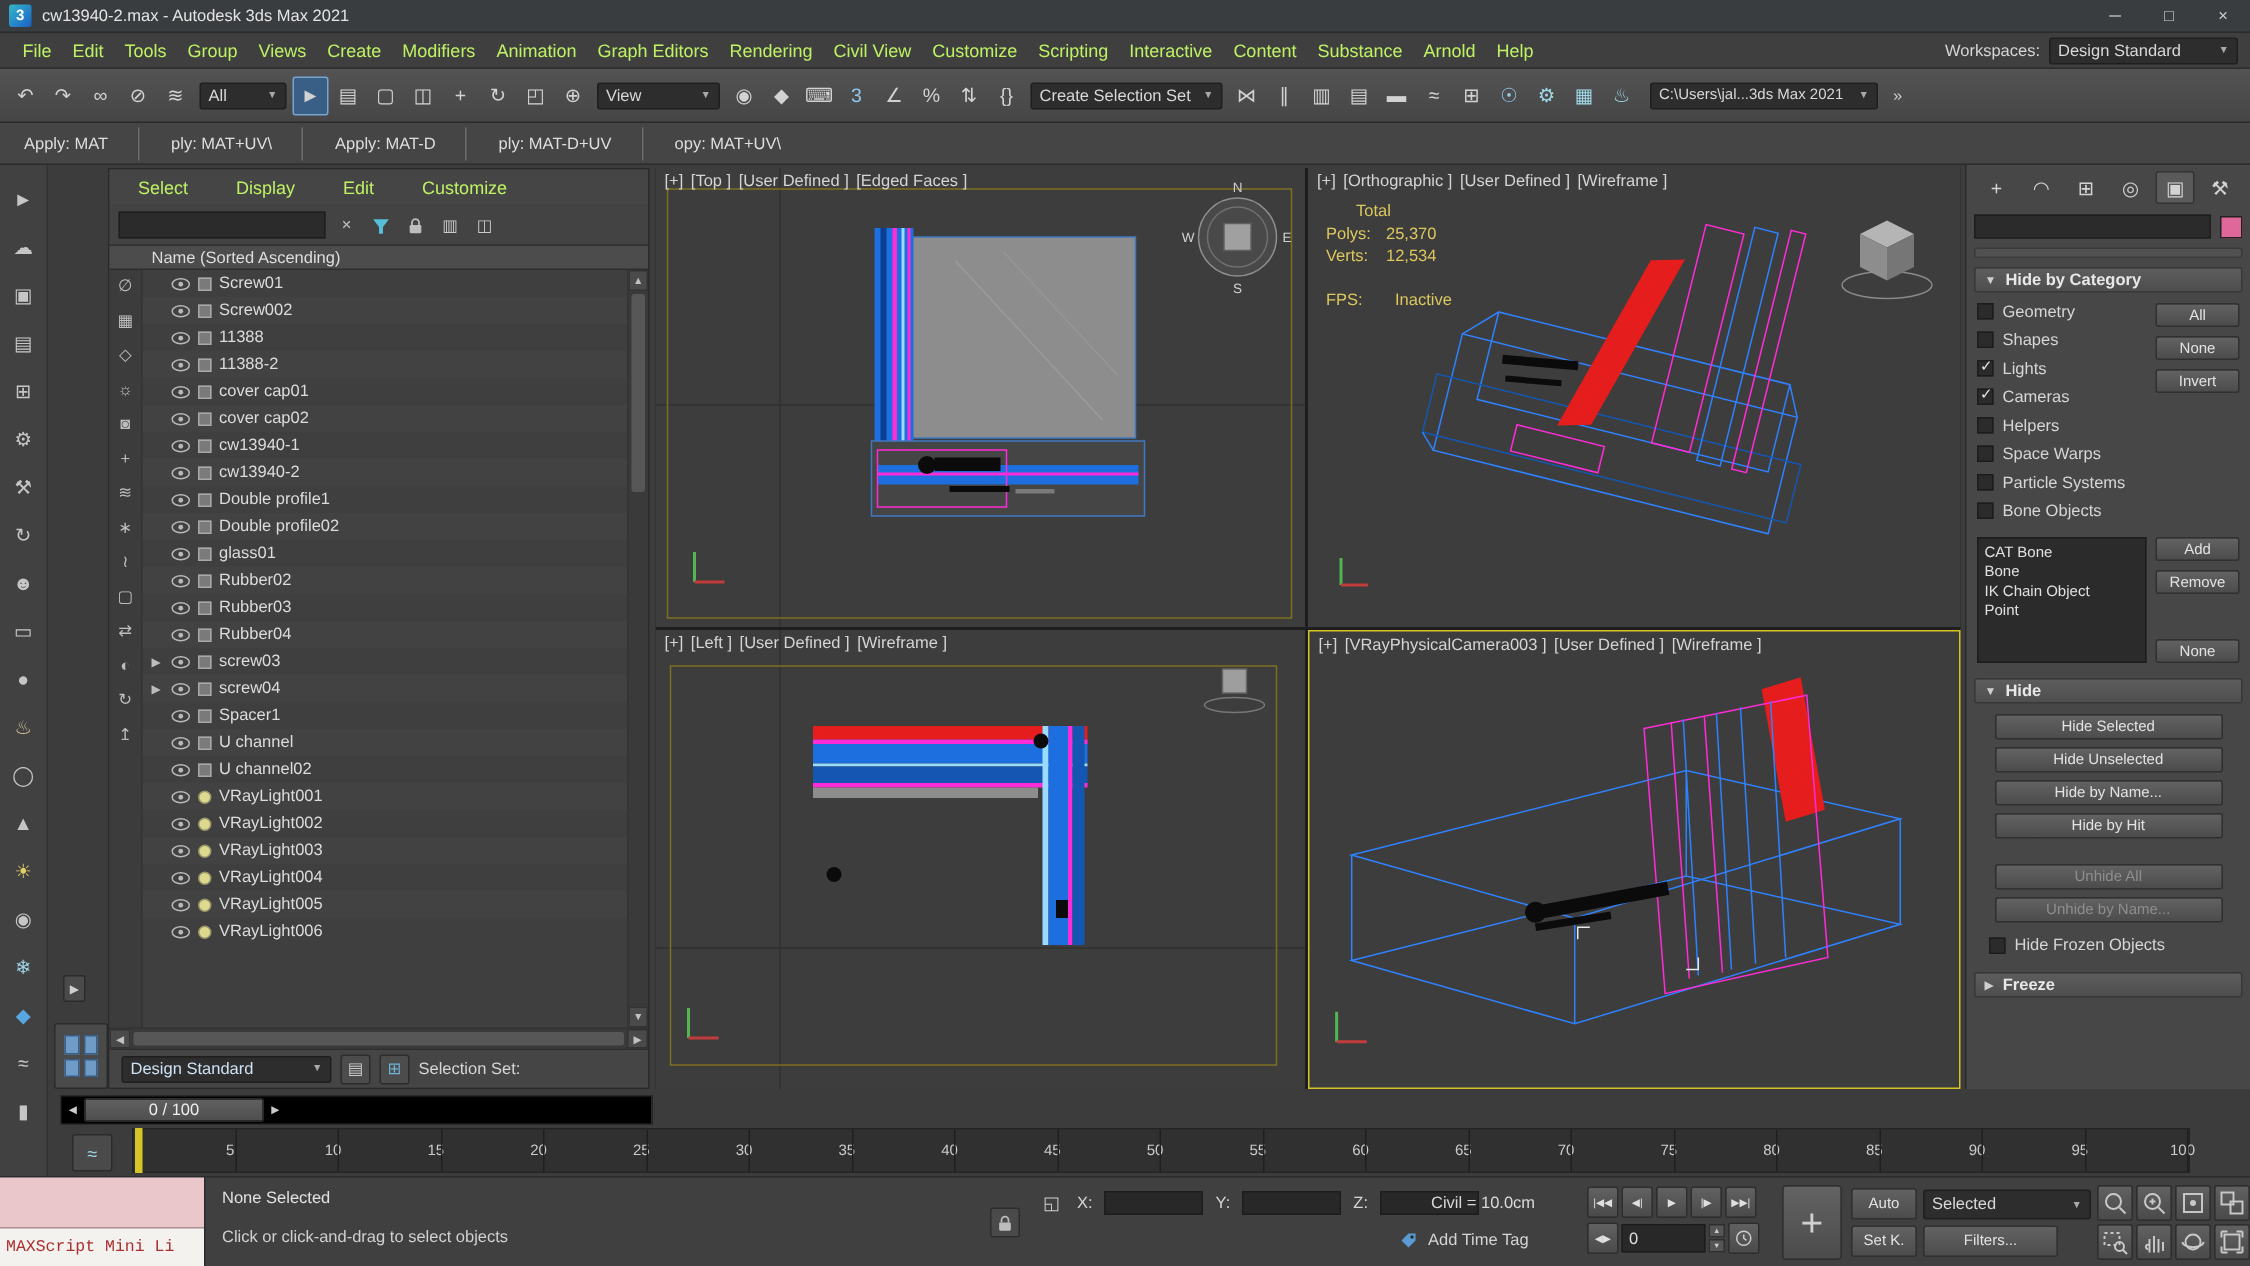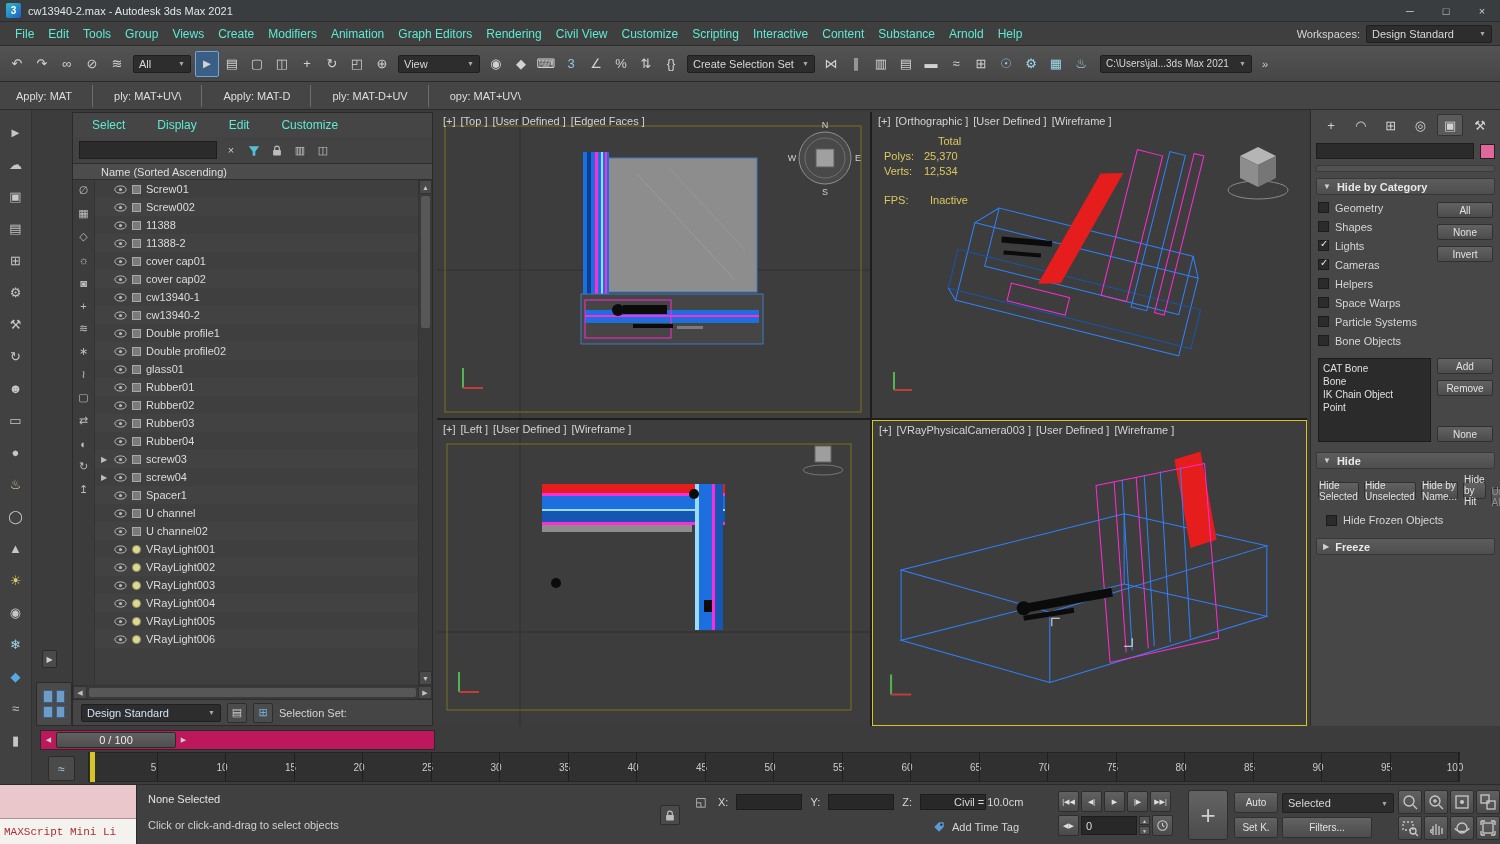--- a/index.html
+++ b/index.html
@@ -9,21 +9,21 @@
   
   #titlebar{position:absolute;left:0;top:0;width:100%;height:22px;background:#3a3d40;border-bottom:1px solid #2b2b2b;display:flex;align-items:center;gap:7px;padding-left:6px}
   .logo{width:15px;height:15px;border-radius:2px;background:linear-gradient(135deg,#35b8c8,#1a5fc8);color:#fff;font-weight:bold;font-size:10px;display:flex;align-items:center;justify-content:center}
   .title-text{font-size:11px;color:#e4e4e4}
   .win-controls{margin-left:auto;display:flex;height:100%}
   .win-btn{width:36px;height:100%;display:flex;align-items:center;justify-content:center;color:#cfcfcf;font-size:11px}
 
   
   #menubar{position:absolute;left:0;top:22px;width:100%;height:24px;background:#3f3f3f;border-bottom:1px solid #2d2d2d;display:flex;align-items:center;padding:0 8px;font-size:12px}
   .flow{display:contents}
-  .menu-item{padding:0 7px;color:#5eead4;cursor:default}
+  .menu-item{padding:0 7px;color:#bef264;cursor:default}
   .workspaces{margin-left:auto;display:flex;align-items:center;gap:6px;font-size:11px}
   .dd{background:#2d2d2d;border:1px solid #1f1f1f;height:18px;display:flex;align-items:center;gap:6px;padding:0 5px;border-radius:2px;color:#d8d8d8;font-size:11px}
   .dd .arrow{margin-left:auto;font-size:7px;color:#a8a8a8}
   #dd-workspace{width:126px}
 
   
   #toolbar{position:absolute;left:0;top:46px;width:100%;height:36px;background:linear-gradient(#535353,#464646);border-bottom:1px solid #2b2b2b;display:flex;align-items:center;gap:1px;padding:0 5px}
   .tb-icon{width:24px;height:26px;display:flex;align-items:center;justify-content:center;font-size:13px;color:#d2d2d2;border-radius:2px}
   .tb-icon.active{background:#3a5f86;border:1px solid #77a5d2}
   #dd-filter{width:58px;margin:0 3px}
@@ -67,35 +67,35 @@
   .scroll-btn{height:14px;display:flex;align-items:center;justify-content:center;font-size:7px;color:#c2c2c2;background:#4a4a4a;border:1px solid #333;flex:none}
   .se-vscroll .thumb{margin:2px;height:132px;background:#575757;border-radius:2px}
   .se-hscroll{height:14px;background:#3a3a3a;border-top:1px solid #333;display:flex}
   .se-hscroll .scroll-btn{width:14px;height:100%}
   .se-hscroll .thumb{flex:1;margin:2px;background:#575757;border-radius:2px}
   .se-footer{height:26px;background:#454545;border-top:1px solid #2e2e2e;display:flex;align-items:center;gap:6px;padding:0 8px}
   #dd-explorer-workspace{width:140px;color:#cfe1f5}
   .icon-btn{width:20px;height:20px;background:#4c4c4c;border:1px solid #2d2d2d;border-radius:2px;display:flex;align-items:center;justify-content:center;color:#c9c9c9;font-size:11px}
 
   
-  #time-slider{position:absolute;left:40px;top:730px;width:395px;height:20px;background:#be185d;border:1px solid #2a2a2a;display:flex;align-items:center}
+  #time-slider{position:absolute;left:40px;top:730px;width:395px;height:20px;background:#000000;border:1px solid #2a2a2a;display:flex;align-items:center}
   .ts-btn{width:15px;height:100%;display:flex;align-items:center;justify-content:center;font-size:7px;color:#ccc}
   .ts-handle{width:120px;height:16px;background:linear-gradient(#606060,#4e4e4e);border:1px solid #2a2a2a;border-radius:2px;display:flex;align-items:center;justify-content:center;color:#ededed}
 
   
   #viewports{position:absolute;left:437px;top:112px;width:870px;height:614px;background:#1e1e1e}
   .viewport{position:absolute;background:#3d3d3d;overflow:hidden}
   #vp-tl{left:0;top:0;width:433px;height:306px}
   #vp-tr{left:435px;top:0;width:435px;height:306px}
   #vp-bl{left:0;top:308px;width:433px;height:306px}
   #vp-br{left:435px;top:308px;width:435px;height:306px;border:1px solid #d6c525}
   .vp-label{position:absolute;left:6px;top:3px;display:flex;gap:5px;z-index:2;color:#d4d4d4}
   .vp-draw{position:absolute;inset:0;width:100%;height:100%}
   .vp-stats{position:absolute;left:12px;top:22px;z-index:2;color:#dcc85e;line-height:15px}
-  .stat-total{margin-left:54px}
+  .stat-total{margin-left:20px}
   .stat-row{display:flex}
   .stat-row span:first-child{width:40px}
   .stat-val{width:44px;text-align:left}
   .stat-row.fps{margin-top:14px}
   .stat-row.fps .stat-val{text-align:left;padding-left:6px}
 
   
   #right-panel{position:absolute;left:1310px;top:110px;width:190px;height:616px;background:#474747;border-left:1px solid #2a2a2a;padding:2px 5px}
   .cp-tabs{display:flex;height:26px;align-items:center;justify-content:space-between;padding:0 2px}
   .cp-tab{width:26px;height:22px;display:flex;align-items:center;justify-content:center;color:#d2d2d2;font-size:13px;border-radius:2px}
@@ -113,21 +113,21 @@
   .cat-row{display:flex;align-items:flex-start;gap:6px;height:14px}
   .cb{width:11px;height:11px;background:#2b2b2b;border:1px solid #1c1c1c;position:relative;flex:none}
   .cb.checked::after{content:"✓";position:absolute;left:1px;top:-3px;font-size:10px;color:#e8e8e8}
   .hbc-right{width:56px;display:flex;flex-direction:column;gap:6px}
   .sbtn{height:16px;background:linear-gradient(#626262,#4c4c4c);border:1px solid #303030;border-radius:2px;font-size:10px;color:#e2e2e2;display:flex;align-items:center;justify-content:center}
   .sbtn.disabled{color:#8e8e8e}
   .hbc-listrow{display:flex;margin-top:9px;gap:6px}
   .listbox{flex:1;height:84px;background:#2b2b2b;border:1px solid #1c1c1c;padding:3px 4px;color:#e0e0e0;font-size:10px;line-height:13px}
   .hbc-listbtns{width:56px;height:84px;display:flex;flex-direction:column;gap:6px}
   .hbc-listbtns .last{margin-top:auto}
-  .hide-buttons{display:flex;flex-direction:row;align-items:center;gap:5px}
+  .hide-buttons{display:flex;flex-direction:column;align-items:center;gap:5px}
   .hide-buttons .sbtn{width:152px;height:17px}
   .hide-buttons .sbtn:nth-of-type(5){margin-top:12px}
   .frozen-row{display:flex;align-items:center;gap:6px;margin:9px 0 2px;padding-left:8px}
 
   
   #curve-mini{position:absolute;left:48px;top:756px;width:27px;height:25px;background:#4a4a4a;border:1px solid #2b2b2b;border-radius:2px;display:flex;align-items:center;justify-content:center;color:#9fd4e8;font-size:12px}
   #ruler{position:absolute;left:88px;top:752px;width:1372px;height:30px;background:#303030;border:1px solid #242424;display:flex}
   .ruler-cell{flex:1;position:relative;color:#cbcbcb;font-size:10px}
   .ruler-cell::after{content:"";position:absolute;right:0;top:0;height:100%;width:1px;background:#1f1f1f}
   .ruler-cell span{position:absolute;right:-8px;top:9px;width:24px;text-align:center}
@@ -577,32 +577,20 @@
               <svg width="13" height="9" viewBox="0 0 13 9">
                 <ellipse cx="6.5" cy="4.5" rx="5.7" ry="3.6" fill="none" stroke="#b9b9b9"></ellipse>
                 <circle cx="6.5" cy="4.5" r="1.6" fill="#b9b9b9"></circle>
               </svg>
             </span>
             <span class="type-geo"></span>
 
             <span>glass01</span>
           </div>
 
-          <div class="se-row">
-            <span class="arrow">▶</span>
-            <span class="eye">
-              <svg width="13" height="9" viewBox="0 0 13 9">
-                <ellipse cx="6.5" cy="4.5" rx="5.7" ry="3.6" fill="none" stroke="#b9b9b9"></ellipse>
-                <circle cx="6.5" cy="4.5" r="1.6" fill="#b9b9b9"></circle>
-              </svg>
-            </span>
-            <span class="type-geo"></span>
-
-            <span>Rubber01</span>
-          </div>
 
           <div class="se-row">
             <span class="arrow">▶</span>
             <span class="eye">
               <svg width="13" height="9" viewBox="0 0 13 9">
                 <ellipse cx="6.5" cy="4.5" rx="5.7" ry="3.6" fill="none" stroke="#b9b9b9"></ellipse>
                 <circle cx="6.5" cy="4.5" r="1.6" fill="#b9b9b9"></circle>
               </svg>
             </span>
             <span class="type-geo"></span>

